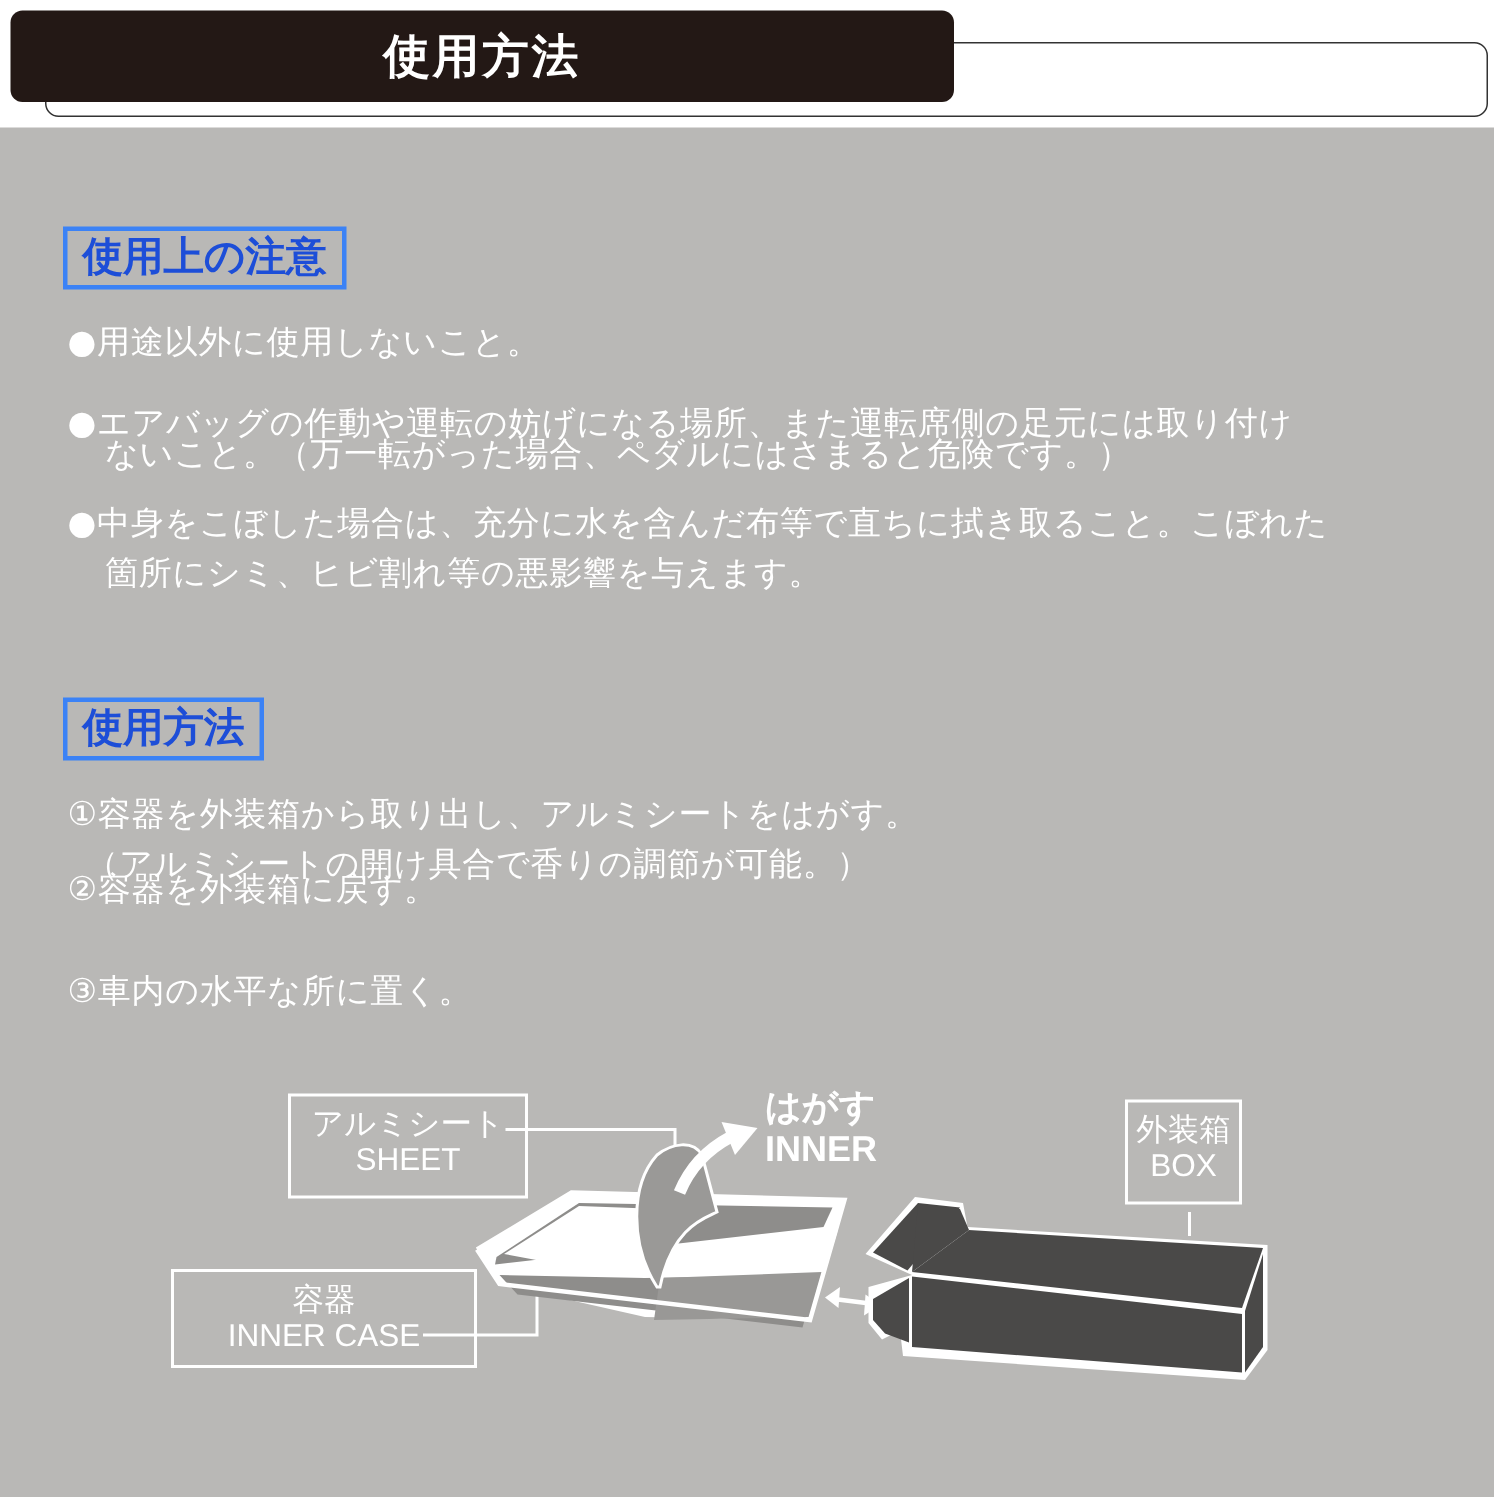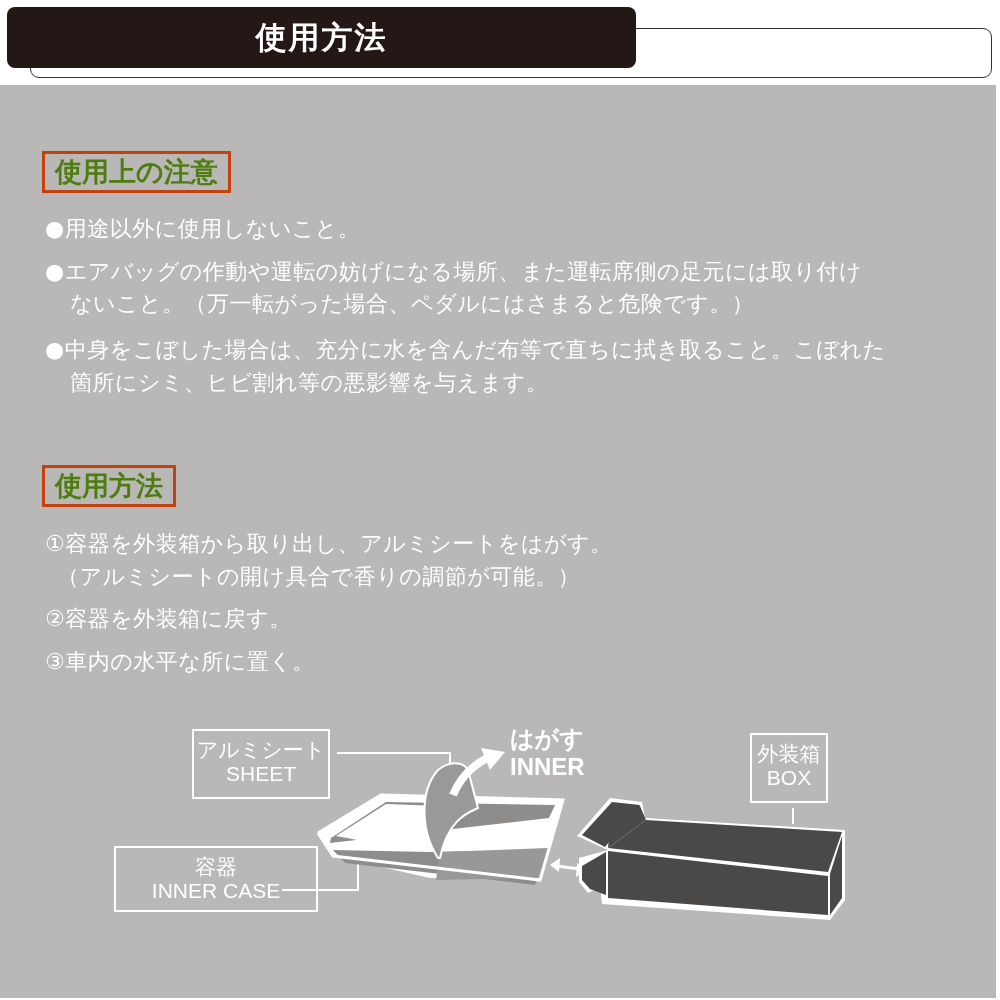--- a/index.html
+++ b/index.html
@@ -5,51 +5,51 @@
     html, body { margin:0; padding:0; }
     body { width:1000px; height:1000px; background:#ffffff; position:relative; overflow:hidden;
       font-family:"DejaVu Sans", sans-serif; }
     .title-outline { position:absolute; left:30px; top:28px; width:962px; height:50px;
       border:1.5px solid #333; border-radius:9px; box-sizing:border-box; background:#fff; }
     .title-tab { position:absolute; left:7px; top:7px; width:629px; height:61px; background:#231815;
       border-radius:8px; display:flex; align-items:center; justify-content:center; }
     .title-tab span { color:#fff; font-size:31px; font-weight:bold; letter-spacing:2px; }
     .panel { position:absolute; left:0; top:85px; width:996px; height:913px;
       background:#b9b8b6; }
-    .sec-head { position:absolute; left:42px; height:42px; border:3px solid #c2410c; box-sizing:border-box;
-      color:#4d7c0f; font-weight:bold; font-size:27px; line-height:36px; padding:0 10px; }
+    .sec-head { position:absolute; left:42px; height:42px; border:3px solid #3b82f6; box-sizing:border-box;
+      color:#1d4ed8; font-weight:bold; font-size:27px; line-height:36px; padding:0 10px; }
     .line { position:absolute; left:45px; color:#fff; font-size:22px; line-height:28px; white-space:nowrap; letter-spacing:0.5px; }
     .line.indent { left:70px;text-align:center; }
     .line.sub { left:57px; }
     .dlabel { position:absolute; border:2px solid #fff; box-sizing:border-box; color:#fff;
       text-align:center; font-size:21px; line-height:24px; font-family:"Liberation Sans", sans-serif; }
     .remove { position:absolute; left:510px; top:725px; color:#fff; font-weight:bold; font-size:24px; line-height:28px;
       font-family:"Liberation Sans", sans-serif; }
   </style>
 </head>
 <body>
 
 <div class="title-outline"></div>
 <div class="title-tab">
   <span>使用方法</span>
 </div>
 
 <div class="panel"></div>
 
 <div class="sec-head" style="top:151px;">使用上の注意</div>
 <div class="line" style="top:215px;">●用途以外に使用しないこと。</div>
-<div class="line" style="top:258px;">●エアバッグの作動や運転の妨げになる場所、また運転席側の足元には取り付け</div>
+<div class="line" style="top:269px;">●エアバッグの作動や運転の妨げになる場所、また運転席側の足元には取り付け</div>
 <div class="line indent" style="top:290px;">ないこと。（万一転がった場合、ペダルにはさまると危険です。）</div>
 <div class="line" style="top:336px;">●中身をこぼした場合は、充分に水を含んだ布等で直ちに拭き取ること。こぼれた</div>
 <div class="line indent" style="top:369px;">箇所にシミ、ヒビ割れ等の悪影響を与えます。</div>
 
 <div class="sec-head" style="top:465px;">使用方法</div>
 <div class="line" style="top:530px;">①容器を外装箱から取り出し、アルミシートをはがす。</div>
 <div class="line sub" style="top:563px;">（アルミシートの開け具合で香りの調節が可能。）</div>
-<div class="line" style="top:605px;">②容器を外装箱に戻す。</div>
+<div class="line" style="top:580px;">②容器を外装箱に戻す。</div>
 <div class="line" style="top:648px;">③車内の水平な所に置く。</div>
 
 <svg style="position:absolute;left:0;top:0;" width="1000" height="1000">
 
   <polyline points="337,753 450,753 450,782" fill="none" stroke="#fff" stroke-width="2"></polyline>
   <polyline points="282,890 358,890 358,860" fill="none" stroke="#fff" stroke-width="2"></polyline>
   <line x1="793" y1="824" x2="793" y2="808" stroke="#fff" stroke-width="2"></line>
 
   <g>
     <polygon points="318,833 381,795 563,800 558,822 540,880 430,878 333,856" fill="#fff"></polygon>
@@ -79,21 +79,21 @@
     <polygon points="577,836 610,798 642,802 645,818 845,830 845,900 830,920 602,904 600,887 588,893 579,882 579,858 608,850" fill="#fff"></polygon>
     <polygon points="582,835 612,802 640,805 605,847" fill="#4a4948"></polygon>
     <polygon points="612,803 640,806 646,820 608,848" fill="#4a4948"></polygon>
     <polygon points="608,848 646,820 842,832 828,872" fill="#4a4948"></polygon>
     <polygon points="608,851 828,876 828,915 608,898" fill="#4a4948"></polygon>
     <polygon points="830,874 842,836 842,898 830,915" fill="#4a4948"></polygon>
     <polygon points="582,866 606,852 606,895 590,889 582,880" fill="#4a4948"></polygon>
   </g>
 </svg>
 
-<div class="dlabel" style="left:192px;top:729px;width:138px;height:70px;padding-top:7px;">
+<div class="dlabel" style="left:192px;top:729px;width:160px;height:70px;padding-top:7px;">
   <div>アルミシート</div>
   <div>SHEET</div>
 </div>
 <div class="dlabel" style="left:114px;top:846px;width:204px;height:66px;padding-top:7px;">
   <div>容器</div>
   <div>INNER CASE</div>
 </div>
 <div class="dlabel" style="left:750px;top:733px;width:78px;height:70px;padding-top:7px;">
   <div>外装箱</div>
   <div>BOX</div>

